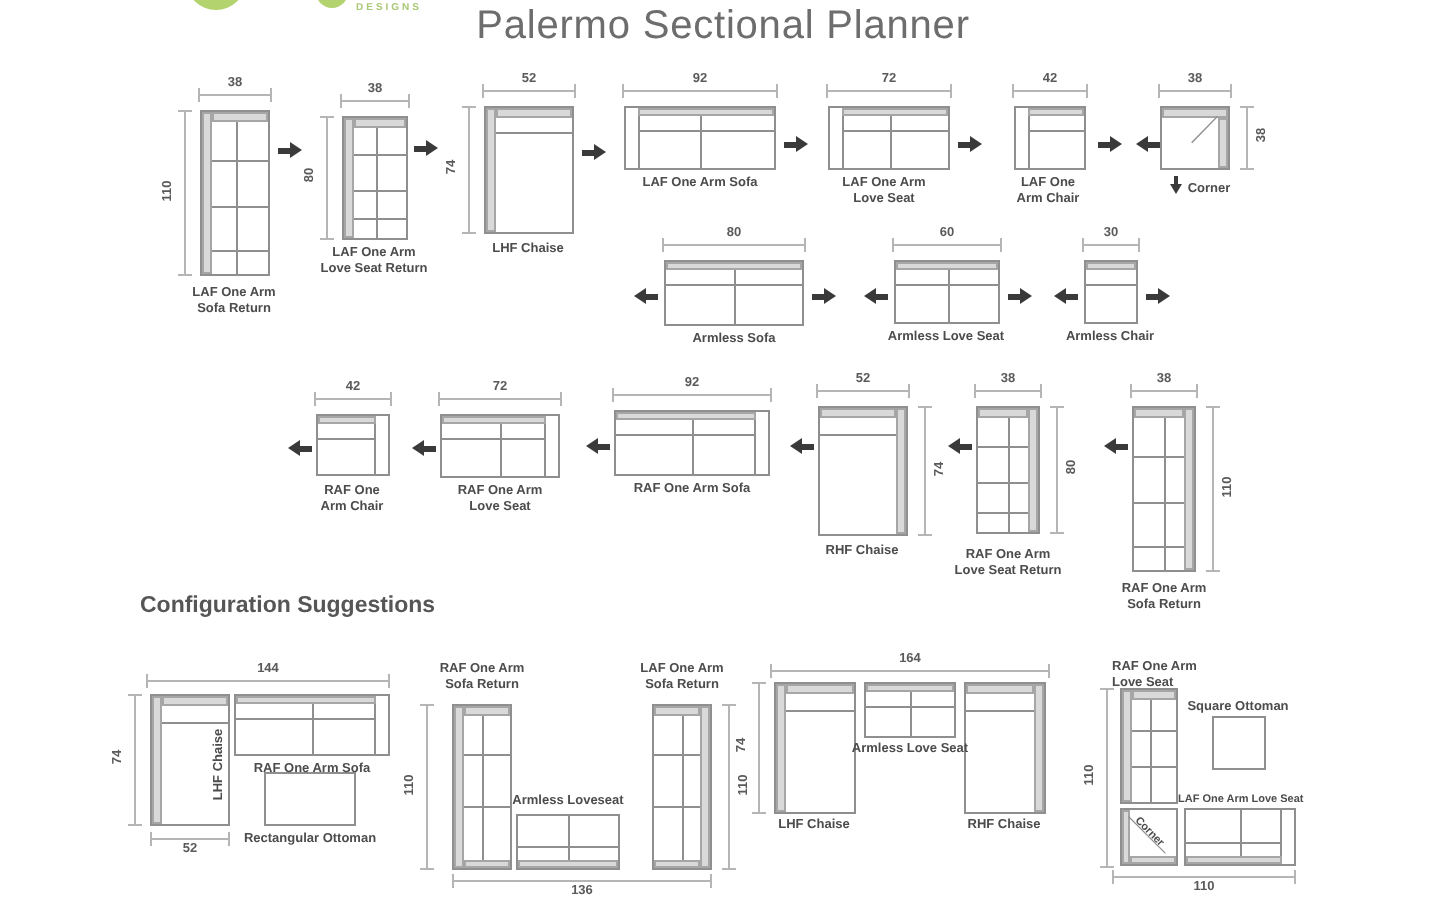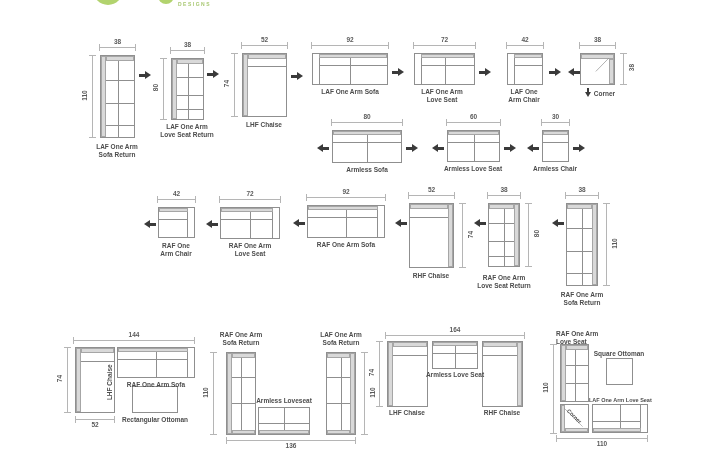--- a/index.html
+++ b/index.html
@@ -48,20 +48,22 @@
 </style>
 </head>
 <body>
 
 <div class="stage">
   <div class="logo">
     <div class="lc lc1"></div>
     <div class="lc lc2"></div>
     <div class="ltag">DESIGNS</div>
   </div>
+  <div class="title">Palermo Sectional Planner</div>
+  <div class="secthead">Configuration Suggestions</div>
   <div id="diagram">
       <div class="pbox" style="left: 100px; top: 55px; width: 35px; height: 83px;">
         <div class="shade" style="left: 0px; top: 0px; bottom: 0px; width: 5px;"></div>
         <div class="shade" style="left: 5px; right: 0px; top: 0px; height: 5px;"></div>
         <div class="ln lnh" style="left: 5px; right: 0px; top: 30%;"></div>
         <div class="ln lnh" style="left: 5px; right: 0px; top: 58%;"></div>
         <div class="ln lnh" style="left: 5px; right: 0px; top: 85%;"></div>
         <div class="ln lnv" style="left: 50%; top: 5px; bottom: 0px;"></div>
       </div>
       <div class="dimh" style="left: 99px; top: 38px; width: 37px;">

